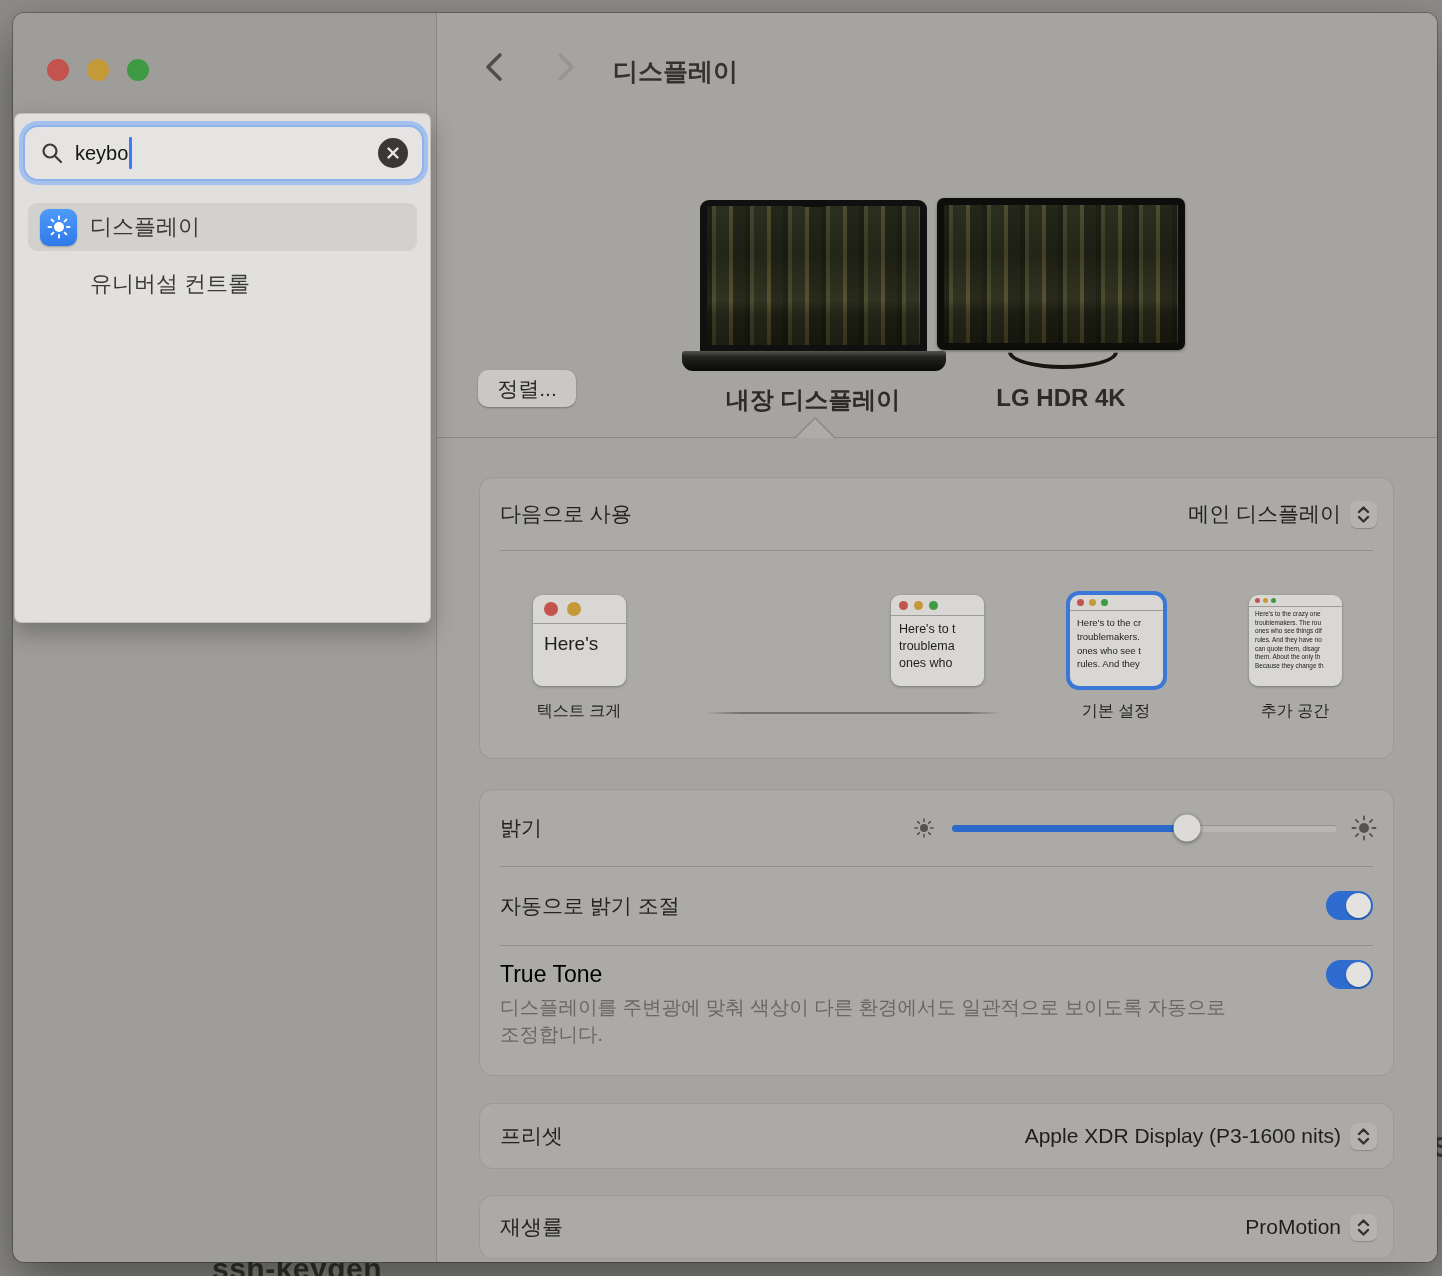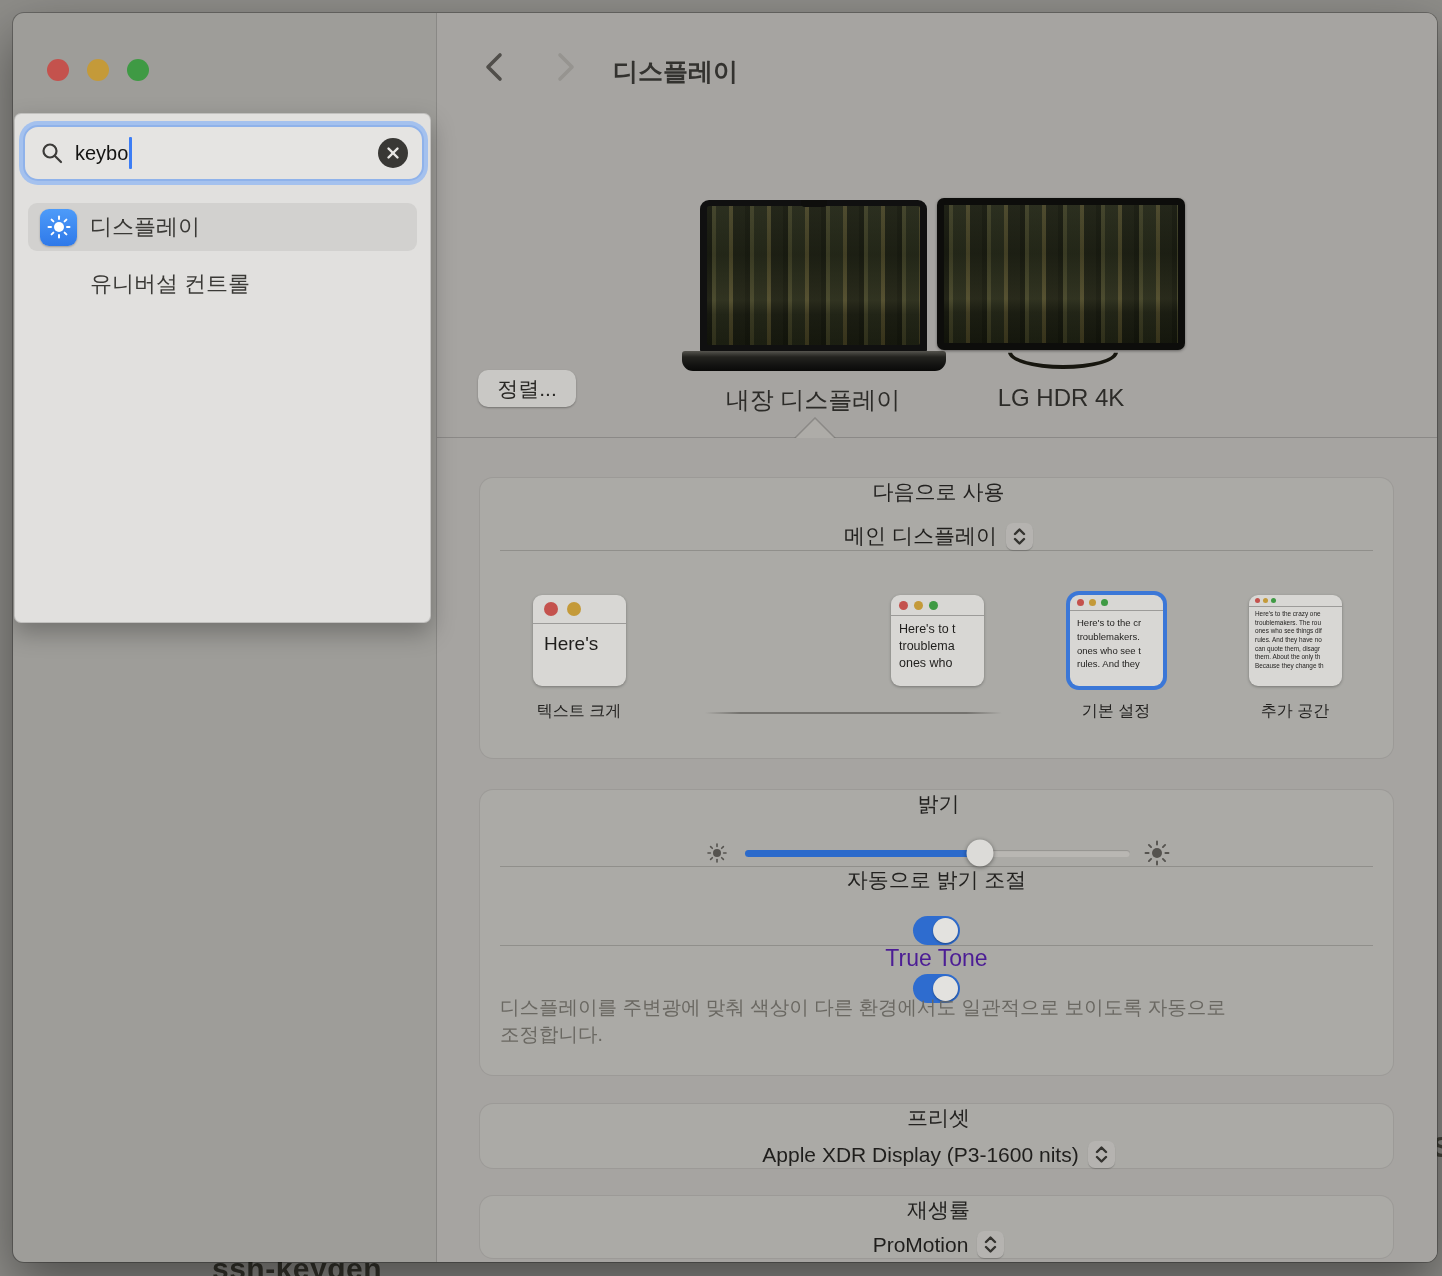--- a/index.html
+++ b/index.html
@@ -91,21 +91,21 @@
     position:absolute;left:995px;top:322px;width:110px;height:34px;
     border:4px solid #17160f;border-radius:50%;box-sizing:border-box;
     clip-path:inset(52% 0 0 0);
   }
   .monitor-bezel{
     position:absolute;left:924px;top:185px;width:248px;height:152px;
     background:#0d0d0b;border-radius:7px;padding:7px;box-sizing:border-box;
     box-shadow:0 1px 3px rgba(0,0,0,.4);
   }
   .monitor-bezel .screen-img{width:100%;height:100%;}
-  .display-label{position:absolute;top:371px;transform:translateX(-50%);font-size:24px;font-weight:400;color:#2c2b28;white-space:nowrap;}
+  .display-label{position:absolute;top:371px;transform:translateX(-50%);font-size:24px;font-weight:700;color:#2c2b28;white-space:nowrap;}
   #display-label-0{left:800px;}
   #display-label-1{left:1048px;}
 
   .arrange-btn{
     position:absolute;left:465px;top:357px;width:98px;height:37px;
     background:#c9c8c5;border-radius:10px;border:0;
     font-size:21px;color:#282724;display:flex;align-items:center;justify-content:center;
     box-shadow:0 1px 2px rgba(0,0,0,.3);
     font-family:inherit;
   }
@@ -116,21 +116,21 @@
   
   .card{position:absolute;left:467px;width:913px;background:#abaaa6;border-radius:13px;box-shadow:0 0 0 1px rgba(0,0,0,.06);}
   #card-use{top:465px;height:280px;}
   #card-brightness{top:777px;height:285px;}
   #card-preset{top:1091px;height:64px;}
   #card-refresh{top:1183px;height:62px;}
 
   .row-label{font-size:21px;color:#232220;}
   .row-divider{position:absolute;left:20px;right:20px;height:1px;background:rgba(50,48,44,.22);}
 
-  .flex-row{position:absolute;left:0;right:0;display:flex;align-items:center;padding:0 16px 0 20px;box-sizing:border-box;justify-content:space-between;flex-direction:column;}
+  .flex-row{position:absolute;left:0;right:0;display:flex;align-items:center;padding:0 16px 0 20px;box-sizing:border-box;justify-content:space-between;}
 
   .stepper{display:inline-flex;align-items:center;gap:9px;}
   .stepper .val{font-size:21px;color:#1f1e1c;}
   .stepper .box{
     width:27px;height:27px;border-radius:7px;background:#b5b3b0;
     display:flex;align-items:center;justify-content:center;
     box-shadow:0 1px 1px rgba(0,0,0,.2);
   }
 
   
@@ -161,21 +161,21 @@
   .slider-zone{display:flex;align-items:center;}
   .slider-track{position:relative;width:385px;height:7px;border-radius:4px;background:#b9b7b3;box-shadow:inset 0 1px 1px rgba(0,0,0,.2);}
   .slider-fill{position:absolute;left:0;top:0;bottom:0;border-radius:4px;background:#2b6acb;}
   .slider-thumb{position:absolute;top:50%;transform:translate(-50%,-50%);width:27px;height:27px;border-radius:50%;background:#dcdbd8;box-shadow:0 1px 4px rgba(0,0,0,.45);}
 
   
   .toggle{width:47px;height:29px;border-radius:15px;background:#2e6ccf;position:relative;flex:0 0 auto;}
   .toggle .knob{position:absolute;right:2px;top:2px;width:25px;height:25px;border-radius:50%;background:#e3e2df;box-shadow:0 1px 2px rgba(0,0,0,.35);}
 
   
-  .tt-title{font-size:23px;font-weight:500;color:#4c1d95;}
+  .tt-title{font-size:23px;font-weight:500;color:#000000;}
   .tt-desc{position:absolute;left:20px;top:204px;width:745px;font-size:19.5px;line-height:27px;color:#6a6862;}
 </style>
 </head>
 <body>
 
 <div class="desk-text" id="desk-bottom">ssh-keygen</div>
 <div class="desk-text" id="desk-right">S</div>
 
 <div class="window">
   <div class="content-pane"></div>

